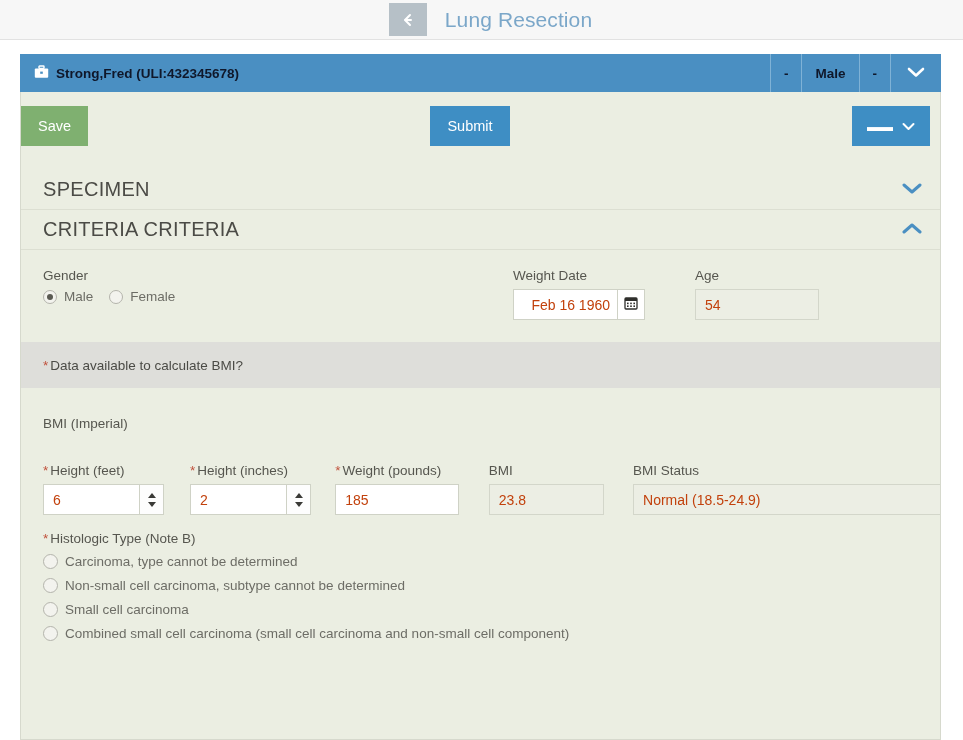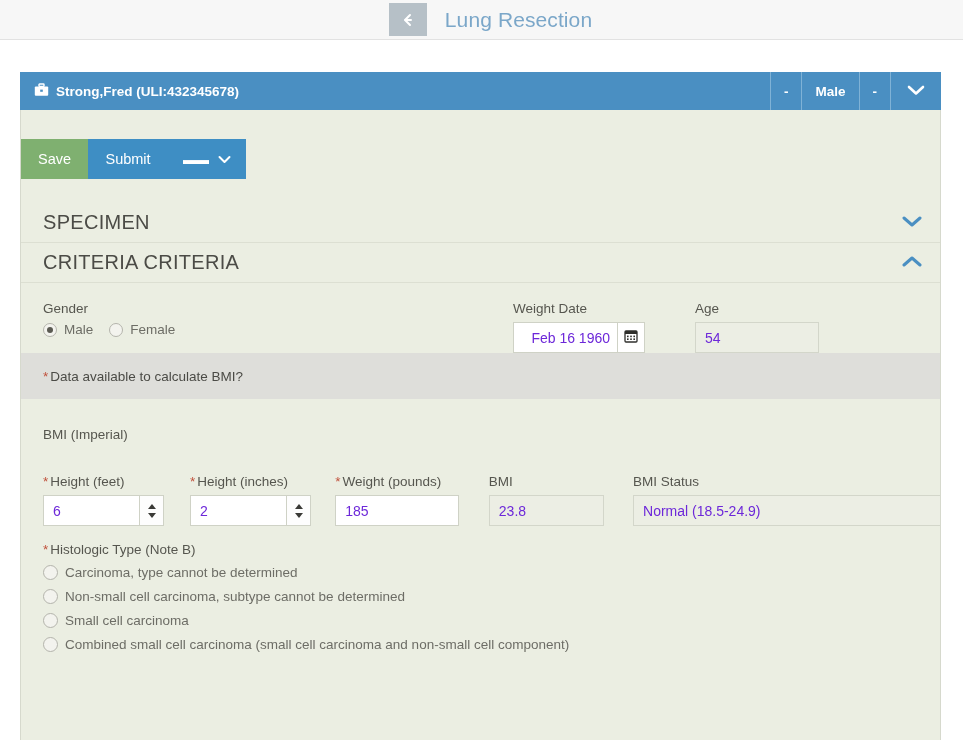--- a/index.html
+++ b/index.html
@@ -50,26 +50,25 @@
     padding: 14px 22px 0 20px;
     position: relative;
   }
 
   
   .patient-bar {
     height: 38px;
     background: #4a8fc2;
     display: flex;
     align-items: center;
-    color: #ffffff;
+    color: #0f172a;
     font-size: 13.5px;
     font-weight: bold;
     padding-left: 14px;
     position: relative;
-    margin-top: 18px;
   }
   .patient-name { display: flex; align-items: center; gap: 7px; }
   .brief-icon { display: block; }
   .patient-meta {
     margin-left: auto;
     display: flex;
     align-items: stretch;
     height: 100%;
   }
   .meta-cell {
@@ -90,23 +89,22 @@
     border: 1px solid #d6d9cd;
     border-top: none;
     height: 648px;
     overflow: hidden;
     position: relative;
   }
 
   
   .actions {
     display: flex;
-    justify-content: flex-start;
+    justify-content: space-between;
     padding: 14px 10px 0 0;
-    margin-top: 15px;
   }
   .btn {
     height: 40px;
     border: none;
     color: #fff;
     font-size: 14.5px;
     font-family: "Liberation Sans", sans-serif;
     cursor: pointer;
     padding: 0 17px;
   }
@@ -165,21 +163,21 @@
   .radio.on::after {
     content: ""; width: 6px; height: 6px;
     border-radius: 50%; background: #5a5a52;
   }
 
   input.inp, .inp {
     height: 31px;
     border: 1px solid #cfd2c6;
     background: #ffffff;
     font-size: 14px;
-    color: #6d28d9;
+    color: #c2410c;
     padding: 0 9px;
     font-family: "Liberation Sans", sans-serif;
     outline: none;
   }
   .inp.ro { background: #eceee4; border-color: #d3d6ca; }
 
   .date-wrap { display: flex; }
   .date-wrap .inp {
     width: 104px; border-right: none;
     text-align: right; padding-right: 7px;
@@ -331,21 +329,21 @@
           </div>
         </div>
       </div>
 
       <div class="field" style="width:160px; margin-left:27px">
         <span class="lbl">Age</span>
         <input class="inp ro" style="width: 124px;" readonly="" value="54">
       </div>
     </div>
 
-    <div class="band" style="">
+    <div class="band" style="margin-top:22px">
       <span class="lbl"><span class="req">*</span><span>Data available to calculate BMI?</span></span>
     </div>
 
     <div class="row" style="padding-top:28px">
       <span class="lbl">BMI (Imperial)</span>
     </div>
 
     <div class="row" style="padding-top:26px">
       <div class="field" style="width:155px">
         <span class="lbl"><span class="req">*</span><span>Height (feet)</span></span>

